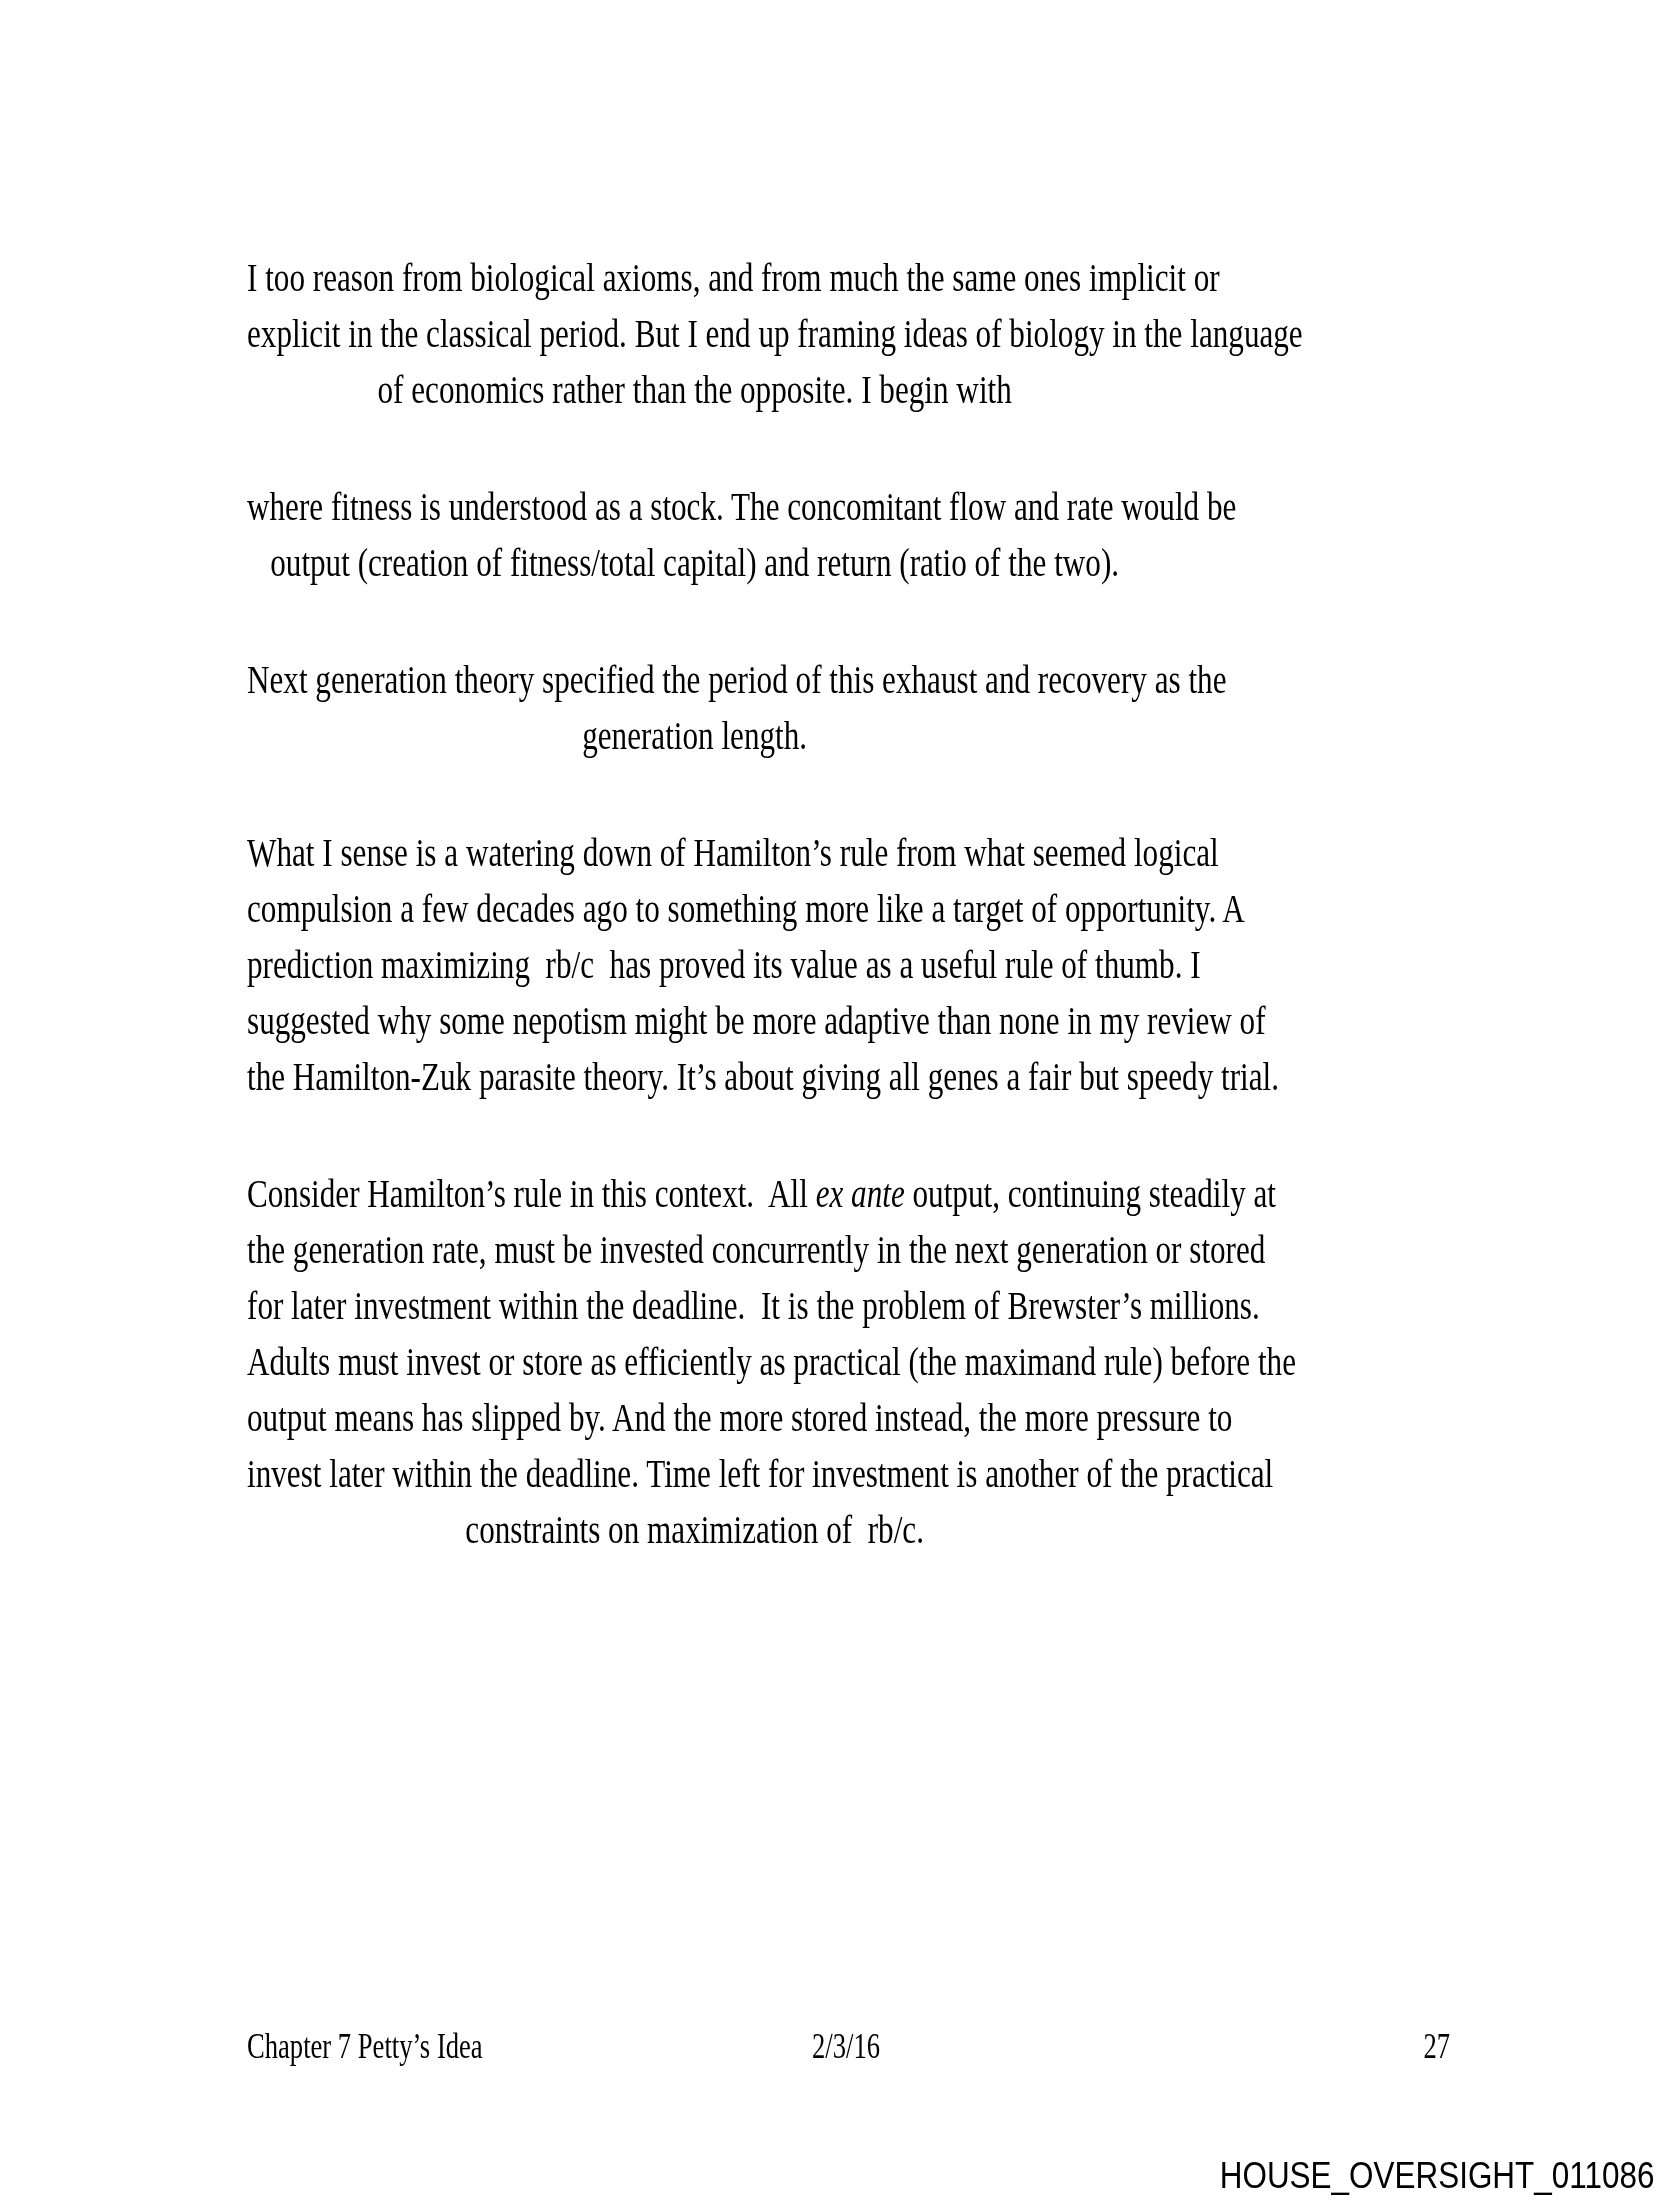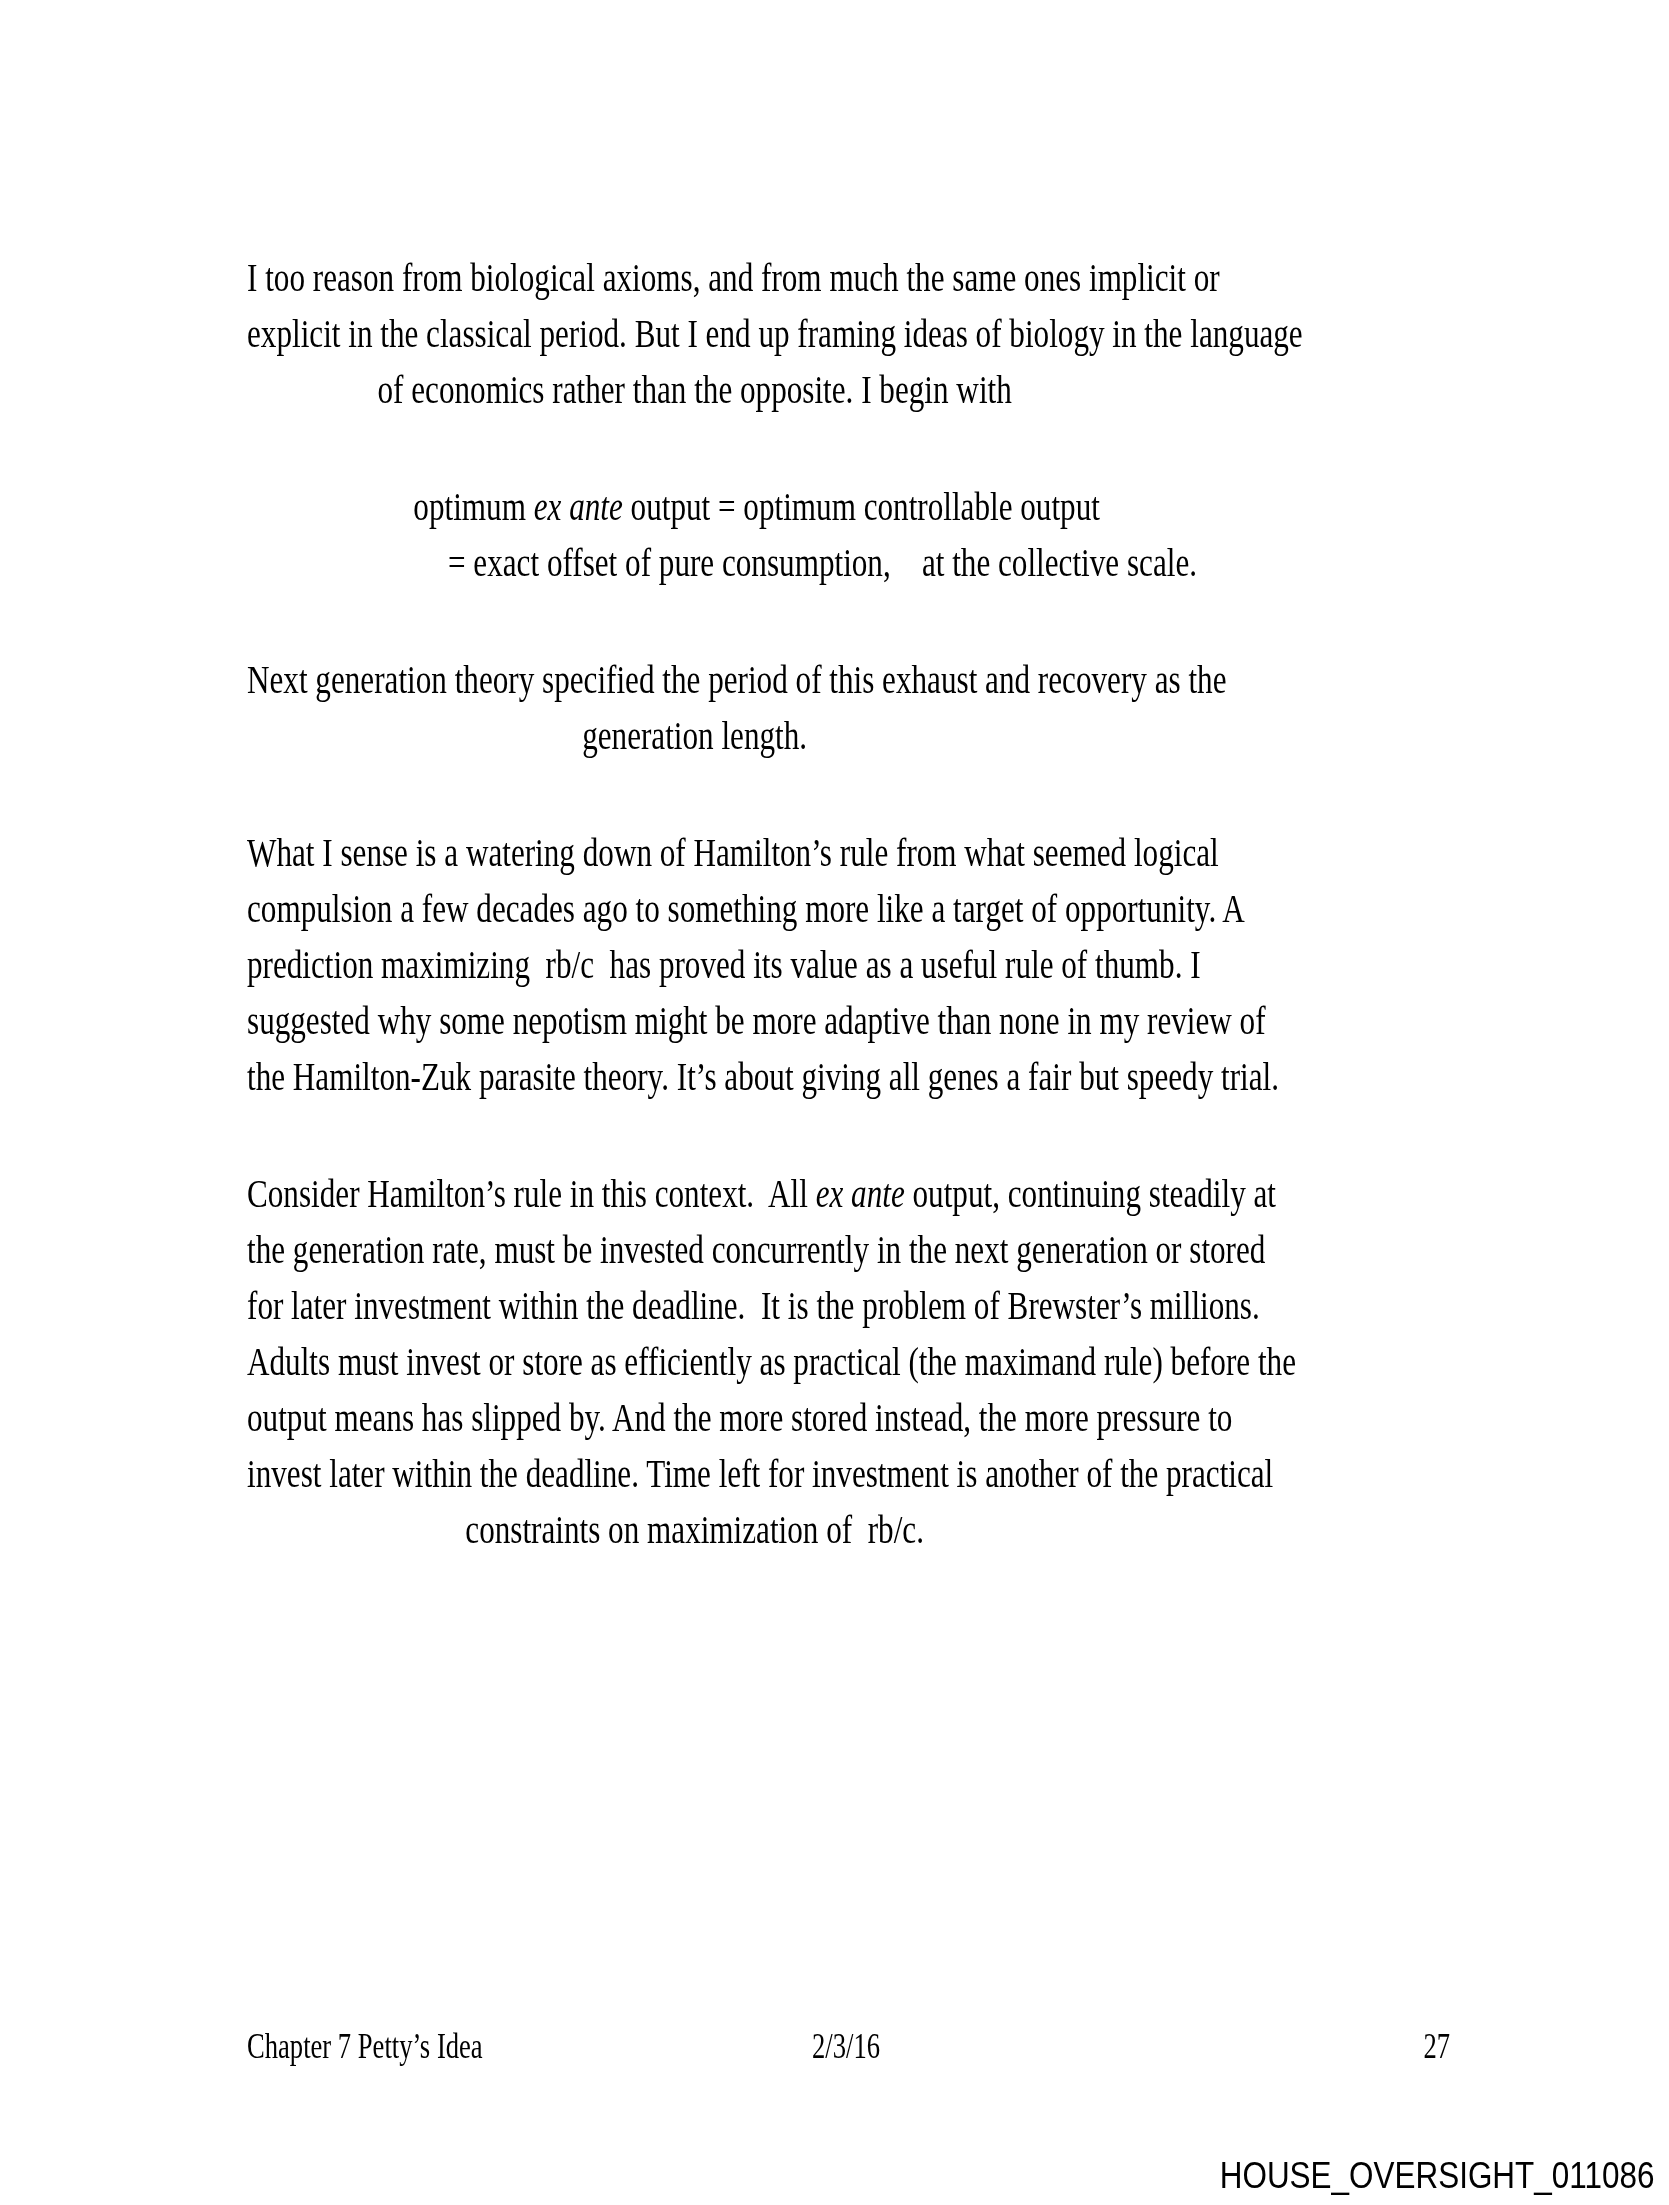--- a/index.html
+++ b/index.html
@@ -84,22 +84,22 @@
 <body>
 
 <div class="page">
   <div class="content" id="doc-content">
       <div class="paragraph">
         <div class="line indent-0"><span>I too reason from biological axioms, and from much the same ones implicit or</span></div>
         <div class="line indent-0"><span>explicit in the classical period. But I end up framing ideas of biology in the language</span></div>
         <div class="line indent-0"><span>of economics rather than the opposite. I begin with</span></div>
       </div>
       <div class="paragraph">
-        <div class="line indent-1"><span>optimum </span><em>ex ante</em><span> output = optimum controllable output</span></div>
-        <div class="line indent-2"><span>= exact offset of pure consumption,    at the collective scale.</span></div>
+        <div class="line indent-0"><span>where fitness is understood as a stock. The concomitant flow and rate would be</span></div>
+        <div class="line indent-0"><span>output (creation of fitness/total capital) and return (ratio of the two).</span></div>
       </div>
       <div class="paragraph">
         <div class="line indent-0"><span>Next generation theory specified the period of this exhaust and recovery as the</span></div>
         <div class="line indent-0"><span>generation length.</span></div>
       </div>
       <div class="paragraph">
         <div class="line indent-0"><span>What I sense is a watering down of Hamilton’s rule from what seemed logical</span></div>
         <div class="line indent-0"><span>compulsion a few decades ago to something more like a target of opportunity. A</span></div>
         <div class="line indent-0"><span>prediction maximizing  rb/c  has proved its value as a useful rule of thumb. I</span></div>
         <div class="line indent-0"><span>suggested why some nepotism might be more adaptive than none in my review of</span></div>

